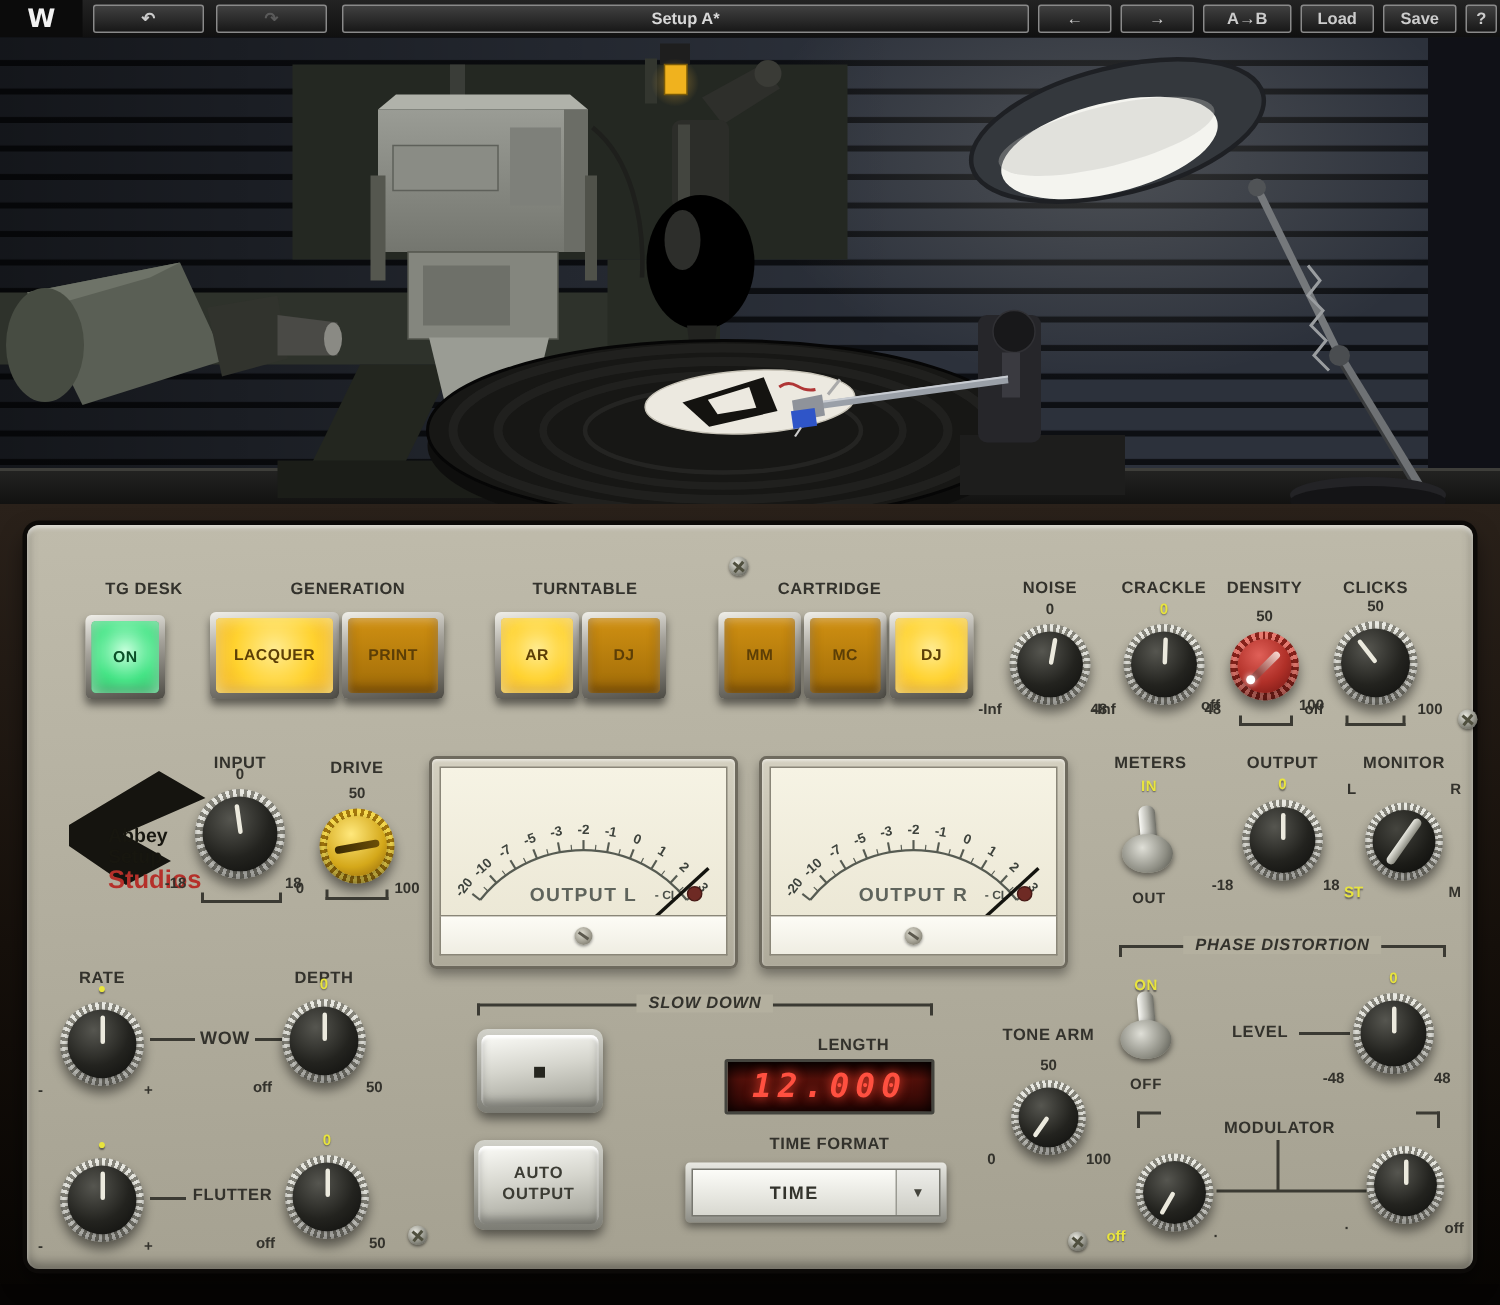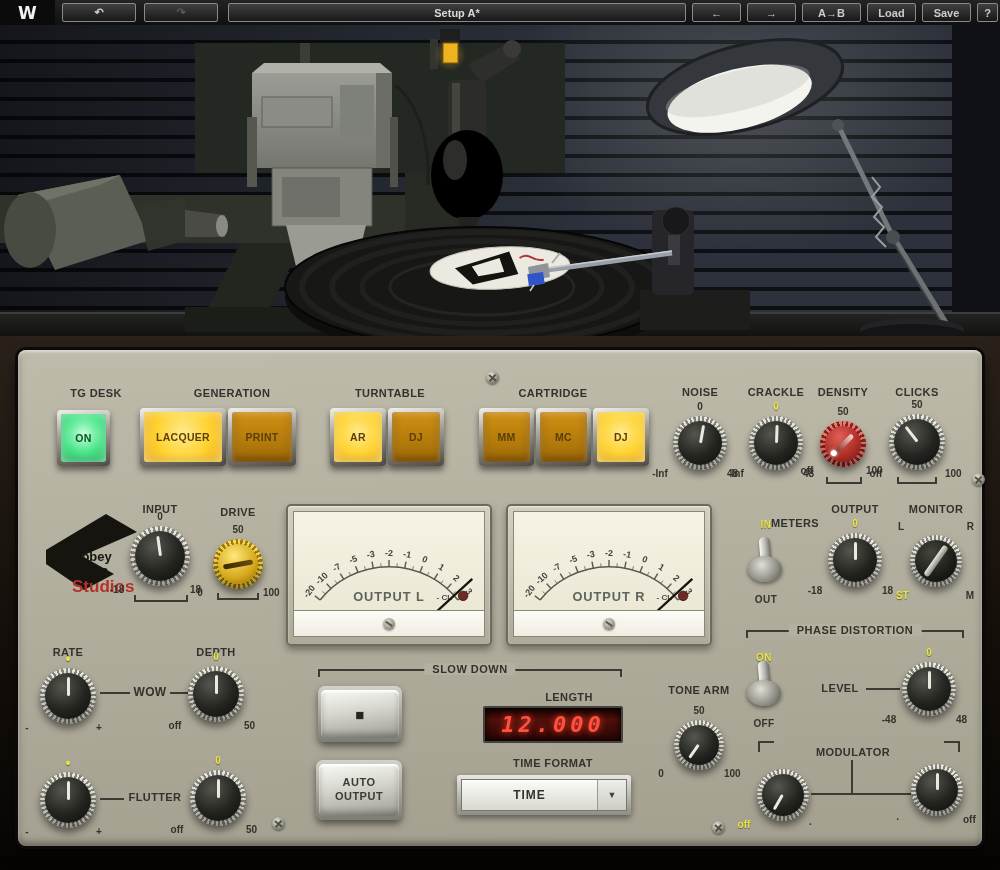--- a/index.html
+++ b/index.html
@@ -86,21 +86,21 @@
   .vu{position:absolute;width:206px;height:142px;background:linear-gradient(#d4d0c0,#aeaa9a);
       border:2px solid #6e6a5e;border-radius:5px;padding:5px;box-sizing:border-box;
       box-shadow:inset 0 1px 2px rgba(255,255,255,.6), 0 4px 7px rgba(0,0,0,.35);}
   .vu-face{height:100px;background:linear-gradient(#f6f3e4,#ece8d6);border:1px solid #8a8678;box-sizing:border-box;}
   .vu-strip{height:26px;background:linear-gradient(#fdfcf6,#efede2);border:1px solid #8a8678;border-top:none;
       position:relative;box-sizing:border-box;}
   .screwS{position:absolute;left:50%;top:50%;width:12px;height:12px;margin:-6px 0 0 -6px;border-radius:50%;
       background:radial-gradient(circle at 40% 35%,#e0ded2,#9a978a 60%,#6a675c);box-shadow:0 1px 2px rgba(0,0,0,.4);}
   .screwS::before{content:"";position:absolute;left:15%;top:45%;width:70%;height:2px;background:#5c594e;transform:rotate(35deg);}
   
-  .bracket{position:absolute;border:2px solid #3b3a33;border-bottom:none;height:8px;box-sizing:border-box;}
+  .bracket{position:absolute;border:2px solid #3b3a33;border-bottom:none;height:8px;box-sizing:border-box;font-style:italic;}
   .btitle{position:absolute;top:-8px;left:50%;transform:translateX(-50%);background:#b4b09f;padding:0 8px;
       font-size:11px;font-weight:bold;color:#33322c;letter-spacing:.5px;white-space:nowrap;}
   .ubrk{position:absolute;border:2px solid #3b3a33;border-top:none;height:7px;box-sizing:border-box;}
   .hline{position:absolute;height:2px;background:#3b3a33;}
   .vline{position:absolute;width:2px;background:#3b3a33;}
   .crnL{position:absolute;width:14px;height:9px;border-left:2px solid #3b3a33;border-top:2px solid #3b3a33;}
   .crnR{position:absolute;width:14px;height:9px;border-right:2px solid #3b3a33;border-top:2px solid #3b3a33;}
   .screw{position:absolute;width:13px;height:13px;border-radius:50%;
       background:radial-gradient(circle at 38% 32%,#e8e8e0,#8a8a80 60%,#4a4a44);
       box-shadow:0 1px 2px rgba(0,0,0,.5);}
@@ -505,21 +505,21 @@
           <text x="150" y="93" font-size="8.5" font-weight="bold" fill="#4a4f48" font-family="Liberation Sans, sans-serif">- CL</text>
           <circle cx="178" cy="89" r="5" fill="#6e2a24" stroke="#481a16"></circle>
           <line x1="100" y1="152" x2="187.7" y2="71.0" stroke="#14140f" stroke-width="2.4"></line>
         </svg>
       </div>
     <div class="vu-strip">
         <div class="screwS"></div>
       </div>
   </div>
 
-  <div class="lbl" style="left:767px;top:517px;margin-left:28px;">METERS</div>
+  <div class="lbl" style="left:767px;top:503px;">METERS</div>
   <div class="lbl sm yl" style="left:766px;top:519px;">IN</div>
   <div class="toggle" style="left:747px;top:542px;">
     <div class="t-lever"></div>
       <div class="t-base"></div>
     </div>
   <div class="lbl sm" style="left:766px;top:594px;">OUT</div>
 
   <div class="lbl" style="left:855px;top:503px;">OUTPUT</div>
   <div class="knob" style="left:828px;top:533px;width:54px;height:54px;">
     <span class="k-top yl">0</span>

